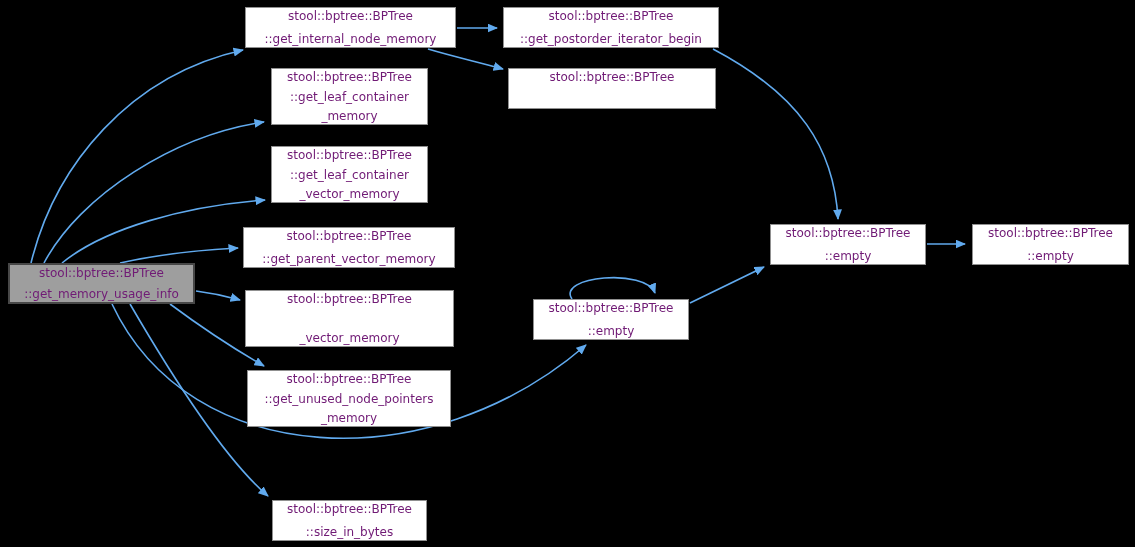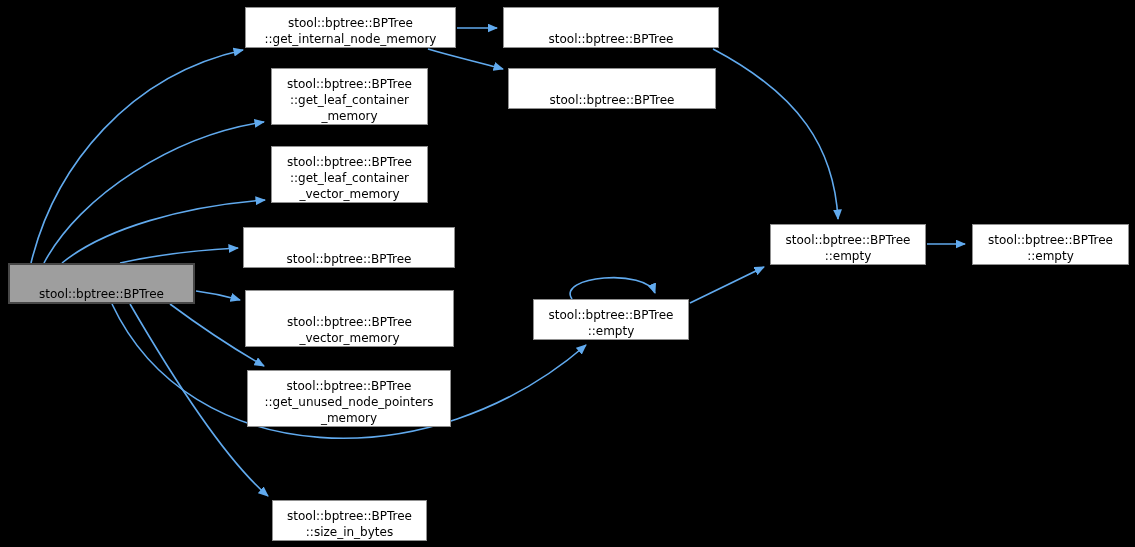--- a/index.html
+++ b/index.html
@@ -19,27 +19,27 @@
     position: absolute;
     left: 0;
     top: 0;
     pointer-events: none;
   }
   .node {
     position: absolute;
     box-sizing: border-box;
     background: #ffffff;
     border: 1px solid #909090;
-    color: #000000;
+    color: #701a75;
     font-size: 12px;
     line-height: 16px;
     text-align: center;
     display: flex;
     flex-direction: column;
-    justify-content: flex-end;
+    justify-content: space-between;
     cursor: pointer;
     white-space: nowrap;
   }
   .node.highlight {
     background: #9e9e9e;
     border: 2px solid #474747;
     cursor: default;
   }
   .node span { display: block; }
 </style>
@@ -66,43 +66,46 @@
         <path d="M 428 49 C 455 57, 478 62, 503 69" fill="none" stroke="#61aaee" stroke-width="1.6" marker-end="url(#arrowhead)"></path>
         <path d="M 713 49 C 800 95, 834 148, 838 219" fill="none" stroke="#61aaee" stroke-width="1.6" marker-end="url(#arrowhead)"></path>
         <path d="M 572 299 C 556 276, 646 268, 655 293" fill="none" stroke="#61aaee" stroke-width="1.6" marker-end="url(#arrowhead)"></path>
         <path d="M 690 303 L 764 267" fill="none" stroke="#61aaee" stroke-width="1.6" marker-end="url(#arrowhead)"></path>
         <path d="M 927 244 L 965 244" fill="none" stroke="#61aaee" stroke-width="1.6" marker-end="url(#arrowhead)"></path>
       </g>
   </svg>
   <div id="nodes-layer">
       <div class="node highlight" style="left: 8px; top: 263px; width: 187px; height: 41px;">
         <span>stool::bptree::BPTree</span>
+        <span>::get_memory_usage_info</span>
       </div>
       <div class="node" style="left: 245px; top: 7px; width: 211px; height: 41px;">
         <span>stool::bptree::BPTree</span>
         <span>::get_internal_node_memory</span>
       </div>
       <div class="node" style="left: 503px; top: 7px; width: 216px; height: 41px;">
         <span>stool::bptree::BPTree</span>
+        <span>::get_postorder_iterator_begin</span>
       </div>
       <div class="node" style="left: 508px; top: 68px; width: 208px; height: 41px;">
         <span>stool::bptree::BPTree</span>
       </div>
       <div class="node" style="left: 271px; top: 68px; width: 157px; height: 57px;">
         <span>stool::bptree::BPTree</span>
         <span>::get_leaf_container</span>
         <span>_memory</span>
       </div>
       <div class="node" style="left: 271px; top: 146px; width: 157px; height: 57px;">
         <span>stool::bptree::BPTree</span>
         <span>::get_leaf_container</span>
         <span>_vector_memory</span>
       </div>
       <div class="node" style="left: 243px; top: 227px; width: 212px; height: 41px;">
         <span>stool::bptree::BPTree</span>
+        <span>::get_parent_vector_memory</span>
       </div>
       <div class="node" style="left: 245px; top: 290px; width: 209px; height: 57px;">
         <span>stool::bptree::BPTree</span>
         <span>_vector_memory</span>
       </div>
       <div class="node" style="left: 247px; top: 370px; width: 204px; height: 57px;">
         <span>stool::bptree::BPTree</span>
         <span>::get_unused_node_pointers</span>
         <span>_memory</span>
       </div>

